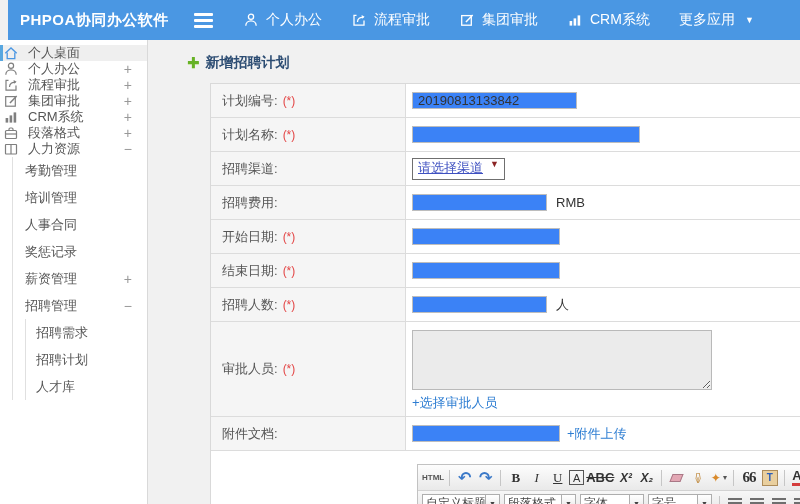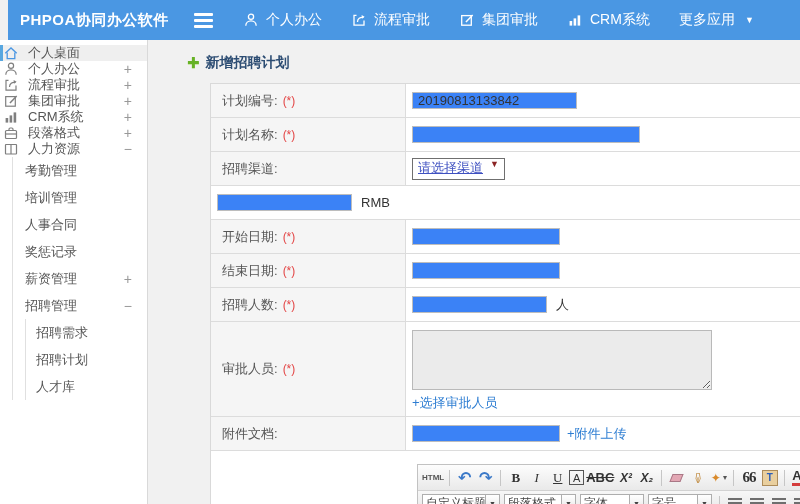--- a/index.html
+++ b/index.html
@@ -277,20 +277,23 @@
       </div>
       <div class="fvalue">
         <span class="sel">
           <span class="sel-text">请选择渠道</span>
           <span class="sel-caret">▼</span>
         </span>
       </div>
     </div>
 
     <div class="frow">
+      <div class="flabel">
+        <span>招聘费用:</span>
+      </div>
       <div class="fvalue">
         <input class="txt w135" type="text" value="" style="">
         <span class="suffix">RMB</span>
       </div>
     </div>
 
     <div class="frow">
       <div class="flabel">
         <span>开始日期:</span>
         <span class="req">(*)</span>

